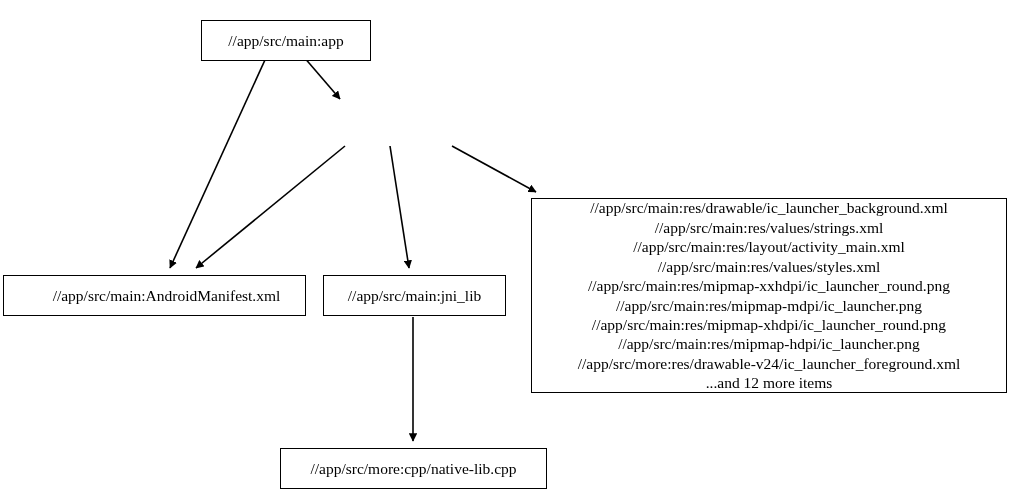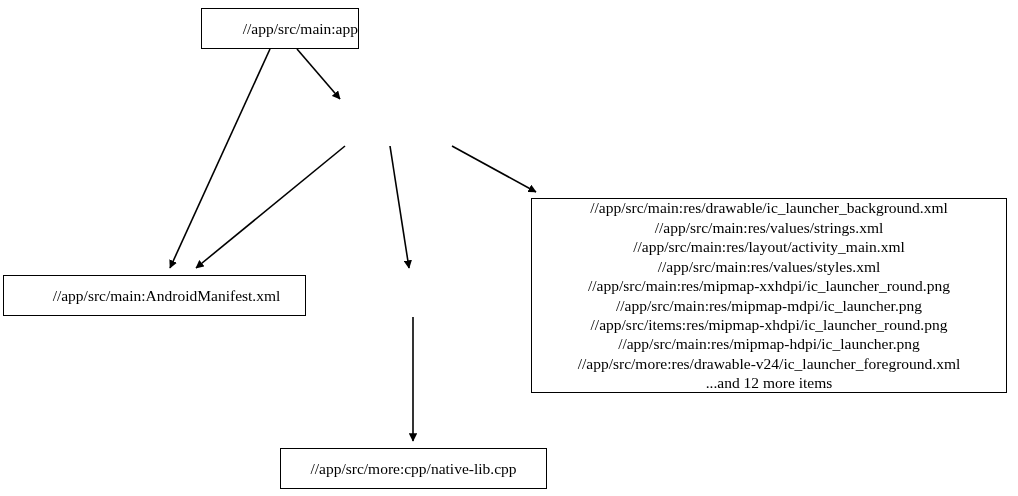--- a/index.html
+++ b/index.html
@@ -86,42 +86,45 @@
 
     <g>
       <path d="M 452 146 L 536 192" stroke="#000000" stroke-width="1.6" fill="none" marker-end="url(#arrow)"></path>
     </g>
 
     <g>
       <path d="M 413 317 L 413 441" stroke="#000000" stroke-width="1.6" fill="none" marker-end="url(#arrow)"></path>
     </g>
   </svg>
 
-  <div class="node" style="left:201px; top:8px; width:158px; height:41px;justify-content:flex-end;">
+  <div class="node" style="left:201px; top:20px; width:170px; height:41px;">
     <span class="node-label">//app/src/main:app</span>
   </div>
 
 
   <div class="node" style="left:3px; top:275px; width:303px; height:41px;padding-left:24px;">
     <span class="node-label">//app/src/main:AndroidManifest.xml</span>
   </div>
 
+  <div class="node" style="left:323px; top:275px; width:183px; height:41px;">
+    <span class="node-label">//app/src/main:jni_lib</span>
+  </div>
 
   <div class="node" style="left:280px; top:448px; width:267px; height:41px;">
     <span class="node-label">//app/src/more:cpp/native-lib.cpp</span>
   </div>
 
   <div class="node multiline" style="left:531px; top:198px; width:476px; height:195px;">
     <span class="node-label">
         <span class="line-item">//app/src/main:res/drawable/ic_launcher_background.xml</span>
         <span class="line-item">//app/src/main:res/values/strings.xml</span>
         <span class="line-item">//app/src/main:res/layout/activity_main.xml</span>
         <span class="line-item">//app/src/main:res/values/styles.xml</span>
         <span class="line-item">//app/src/main:res/mipmap-xxhdpi/ic_launcher_round.png</span>
         <span class="line-item">//app/src/main:res/mipmap-mdpi/ic_launcher.png</span>
-        <span class="line-item">//app/src/items:res/mipmap-xhdpi/ic_launcher_round.png</span>
+        <span class="line-item">//app/src/main:res/mipmap-xhdpi/ic_launcher_round.png</span>
         <span class="line-item">//app/src/main:res/mipmap-hdpi/ic_launcher.png</span>
         <span class="line-item">//app/src/more:res/drawable-v24/ic_launcher_foreground.xml</span>
         <span class="line-item">...and 12 more items</span>
       </span>
   </div>
 
 </div>
 
 </body></html>

